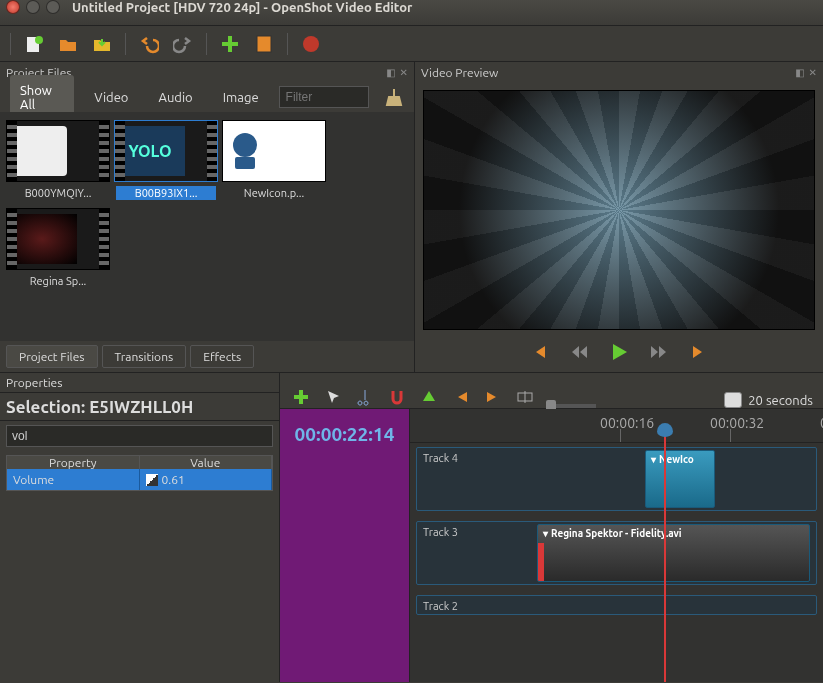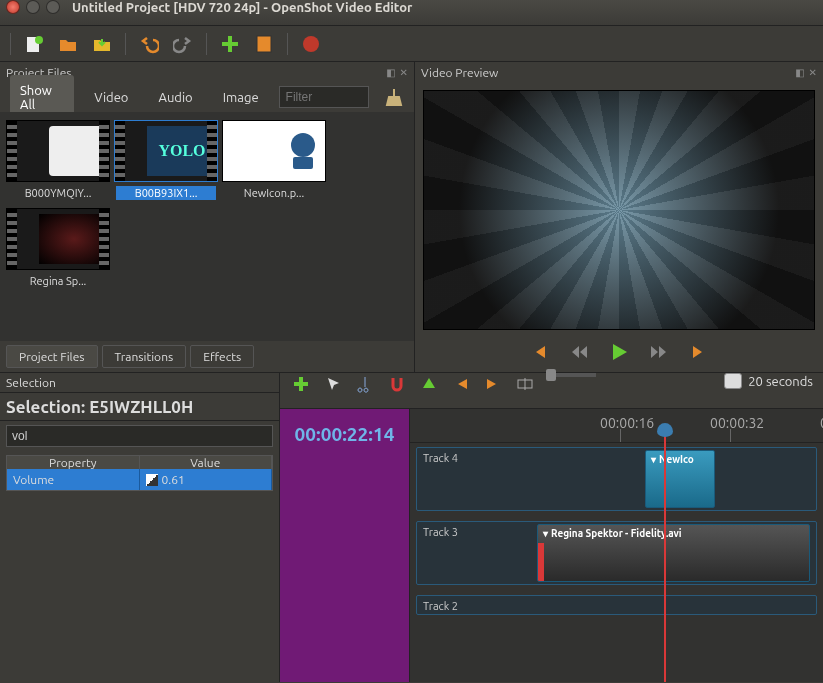--- a/index.html
+++ b/index.html
@@ -23,21 +23,21 @@
 .pane-ctrl{font-size:10px;color:#888;margin-left:4px;cursor:pointer;}
 
 .filetabs{height:30px;display:flex;align-items:center;gap:10px;padding:0 10px;background:#3c3b37;}
 .ftab{padding:8px 10px;border-radius:3px;cursor:pointer;font-size:13px;}
 .ftab.active{background:#5a5954;color:#fff;}
 .filter-inp{flex:1;max-width:90px;background:#2a2a27;border:1px solid #555;color:#84cc16;padding:3px 6px;font-size:12px;}
 .broom{margin-left:6px;}
 
 .thumbs{flex:1;padding:8px;display:flex;flex-wrap:wrap;gap:8px;align-content:flex-start;background:#323230;}
 .thumb{width:100px;display:flex;flex-direction:column;align-items:center;cursor:pointer;}
-.thumb .frame{width:104px;height:62px;background:#1a1a1a;border:1px solid #000;position:relative;display:flex;align-items:center;justify-content:flex-end;font-family:Liberation Serif, serif;}
+.thumb .frame{width:104px;height:62px;background:#1a1a1a;border:1px solid #000;position:relative;display:flex;align-items:center;justify-content:flex-start;}
 .thumb .sprocket{position:absolute;top:0;bottom:0;width:10px;background:repeating-linear-gradient(#000 0,#000 4px,#666 4px,#666 8px);}
 .thumb .sprocket.l{left:0;} .thumb .sprocket.r{right:0;}
 .thumb .lbl{margin-top:4px;font-size:11px;text-align:center;width:100px;overflow:hidden;text-overflow:ellipsis;white-space:nowrap;padding:1px 2px;}
 .thumb.sel .lbl{background:#2d7dd2;color:#fff;}
 
 .bottom-tabs{display:flex;gap:4px;padding:4px 6px;background:#3c3b37;}
 .btab{padding:4px 12px;border:1px solid #555;border-radius:2px;background:#3c3b37;cursor:pointer;font-size:12px;}
 .btab.active{background:#4a4944;}
 
 .right-pane{flex:1;display:flex;flex-direction:column;}
@@ -53,21 +53,21 @@
 .props-h{padding:3px 6px;font-size:12px;background:#3c3b37;}
 .sel-line{padding:4px 6px;font-weight:bold;font-size:17px;border-top:1px solid #222;border-bottom:1px solid #222;}
 .vol-inp{margin:4px 6px;padding:3px 5px;background:#2a2a27;border:1px solid #555;color:#ccc;font-size:12px;width:calc(100% - 12px);}
 .ptable{margin:4px 6px;border:1px solid #555;}
 .ptable .hrow{display:flex;background:#4a4944;}
 .ptable .hrow div{flex:1;text-align:center;font-size:12px;border-right:1px solid #555;}
 .ptable .drow{display:flex;background:#2d7dd2;}
 .ptable .drow div{flex:1;padding:4px 6px;font-size:12px;border-right:1px solid #1a5a9e;display:flex;align-items:center;gap:4px;}
 
 .timeline{flex:1;display:flex;flex-direction:column;background:#323230;}
-.tl-toolbar{height:36px;display:flex;align-items:flex-start;gap:10px;padding:0 10px;background:#3c3b37;border-bottom:1px solid #222;}
+.tl-toolbar{height:36px;display:flex;align-items:flex-end;gap:10px;padding:0 10px;background:#3c3b37;border-bottom:1px solid #222;}
 .tl-toolbar .spacer{flex:1;}
 .zoom-box{display:flex;align-items:center;gap:6px;}
 .zoom-slider{width:50px;height:4px;background:#555;position:relative;}
 .zoom-slider::before{content:"";position:absolute;left:0;top:-4px;width:10px;height:12px;background:#888;border-radius:2px;}
 
 .tl-body{flex:1;display:flex;overflow:hidden;}
 .tl-time-col{width:130px;display:flex;align-items:flex-start;justify-content:center;padding:14px 0;background:#701a75;border-right:1px solid #222;}
 .tl-time{font-size:19px;color:#6fb5e8;font-weight:bold;}
 
 .tl-tracks{flex:1;position:relative;overflow:hidden;}
@@ -247,21 +247,21 @@
             <path d="M15 3v12M3 3l9 6-9 6z" fill="#e58a2c"></path>
           </svg>
         </div>
     </div>
   </div>
 </div>
 
 <div class="lower">
 
   <div class="props">
-    <div class="props-h"><span>Selection</span></div>
+    <div class="props-h"><span>Properties</span></div>
     <div class="sel-line">
       <span>Selection:</span>
       <span>E5IWZHLL0H</span>
     </div>
     <input class="vol-inp" value="vol" style="">
     <div class="ptable">
       <div class="hrow">
         <div>Property</div>
         <div>Value</div>
       </div>

